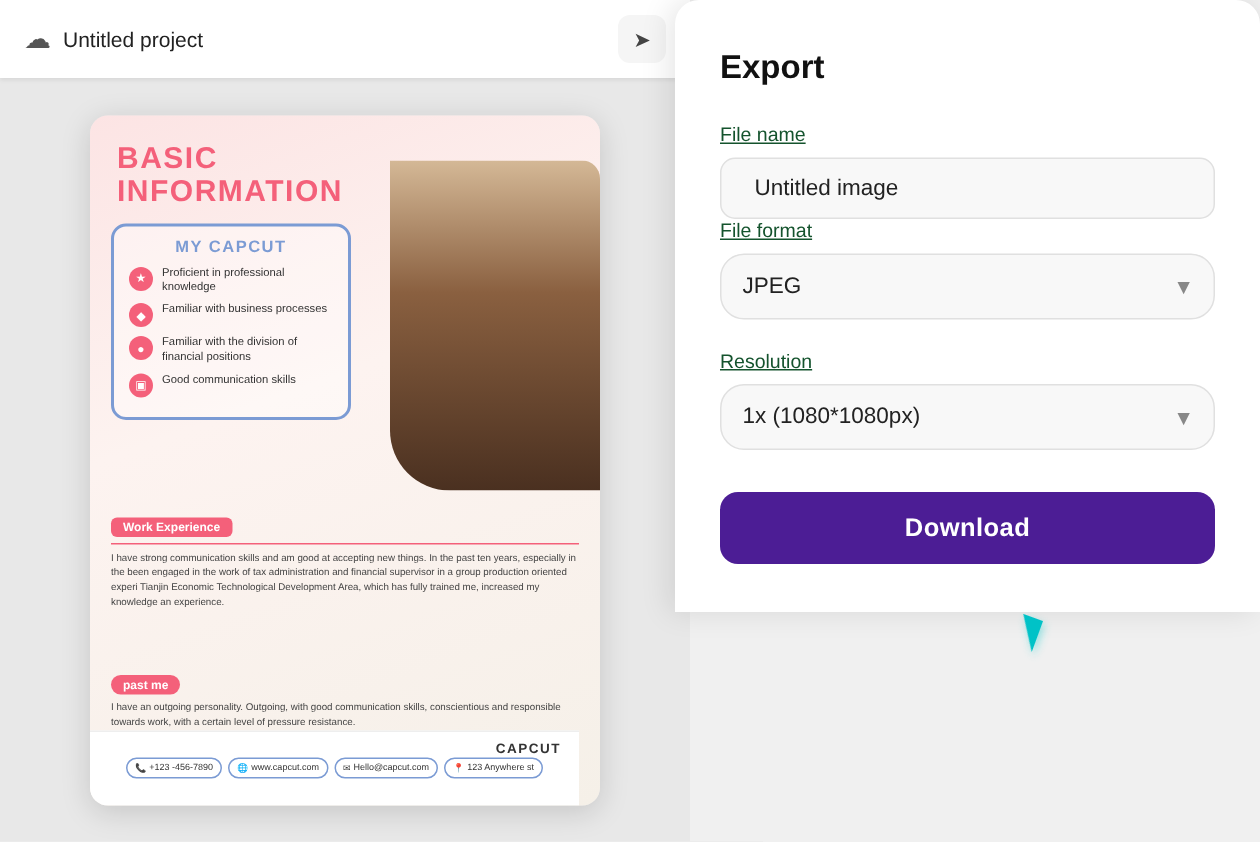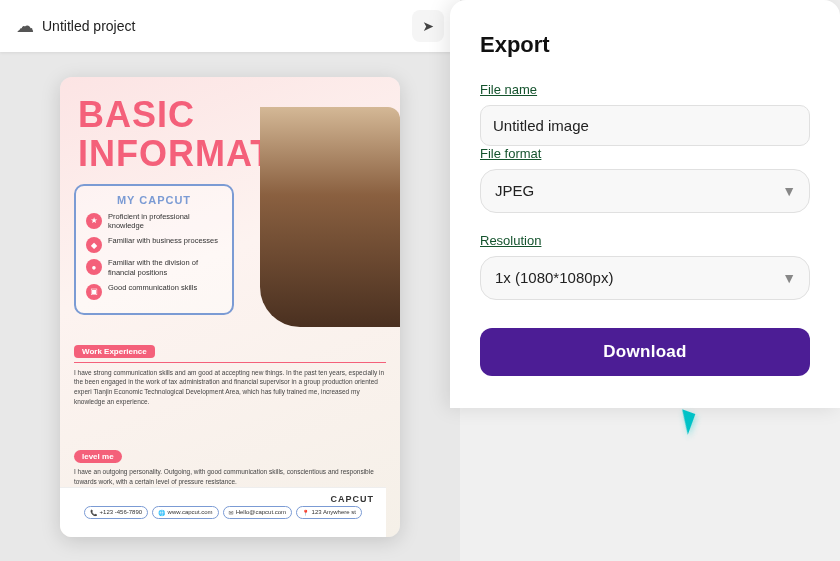--- a/index.html
+++ b/index.html
@@ -73,21 +73,21 @@
       height: 460px;
       background: linear-gradient(160deg, #fce4e4 0%, #fdf3f0 40%, #f5f0e8 100%);
       border-radius: 12px;
       overflow: hidden;
       position: relative;
       box-shadow: 0 4px 20px rgba(0,0,0,0.15);
       font-family: Arial, sans-serif;
     }
 
     .poster-title {
-      font-size: 36px;
+      font-size: 20px;
       font-weight: 900;
       color: #f4607a;
       padding: 18px 10px 0 18px;
       line-height: 1.1;
       letter-spacing: 1px;
     }
 
     .poster-skills-box {
       margin: 10px 14px;
       border: 2px solid #7b9bd4;
@@ -266,21 +266,21 @@
       margin-bottom: 8px;
       font-weight: 500;
       text-decoration: underline;
     }
 
     .text-input {
       width: 100%;
       height: 44px;
       border: 1.5px solid #e0e0e0;
       border-radius: 10px;
-      padding: 0 12px;
+      padding: 0 22px;
       font-size: 15px;
       color: #222;
       background: #f8f8f8;
       outline: none;
     }
 
     .select-wrapper {
       position: relative;
       width: 100%;
       margin-bottom: 20px;
@@ -382,21 +382,21 @@
 
       <div class="work-exp">
         <div>
           <span class="work-exp-label">Work Experience</span>
           <div class="work-exp-line"></div>
         </div>
         <div class="work-exp-text">I have strong communication skills and am good at accepting new things. In the past ten years, especially in the been engaged in the work of tax administration and financial supervisor in a group production oriented experi Tianjin Economic Technological Development Area, which has fully trained me, increased my knowledge an experience.</div>
       </div>
 
       <div class="about-me">
-        <span class="about-me-label">level me</span>
+        <span class="about-me-label">past me</span>
         <div class="about-me-text">I have an outgoing personality. Outgoing, with good communication skills, conscientious and responsible towards work, with a certain level of pressure resistance.</div>
       </div>
 
       <div class="capcut-bar">
         <div class="capcut-watermark">CAPCUT</div>
         <div class="contact-pills">
           <div class="contact-pill">📞 <span>+123 -456-7890</span></div>
           <div class="contact-pill">🌐 <span>www.capcut.com</span></div>
           <div class="contact-pill">✉ <span>Hello@capcut.com</span></div>
           <div class="contact-pill">📍 <span>123 Anywhere st</span></div>

